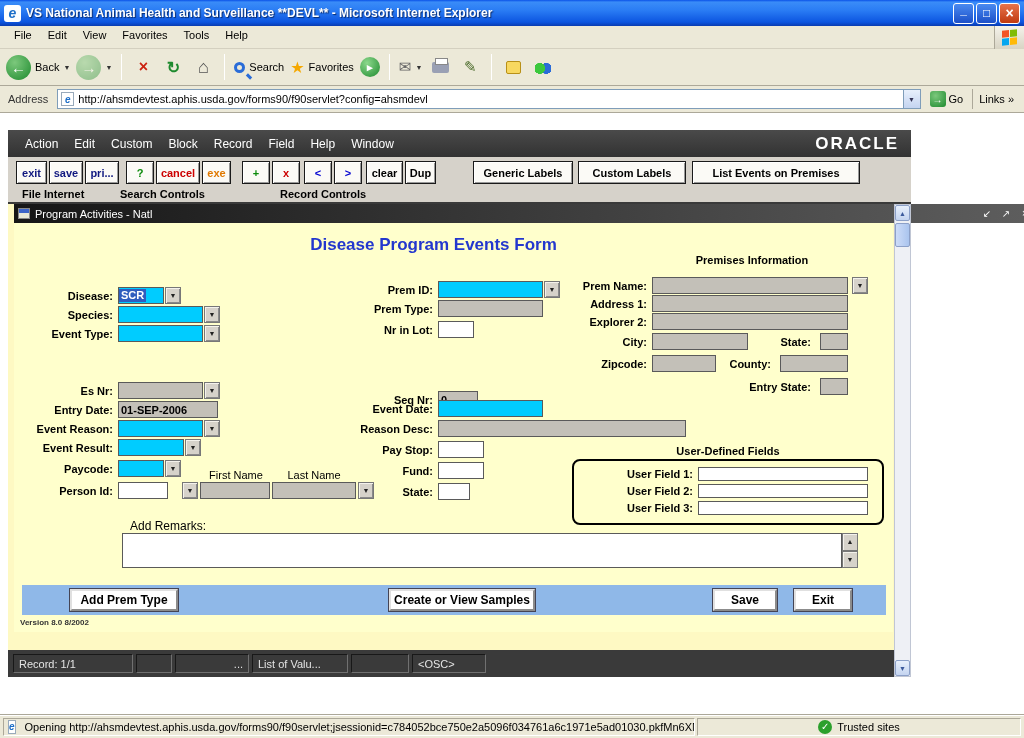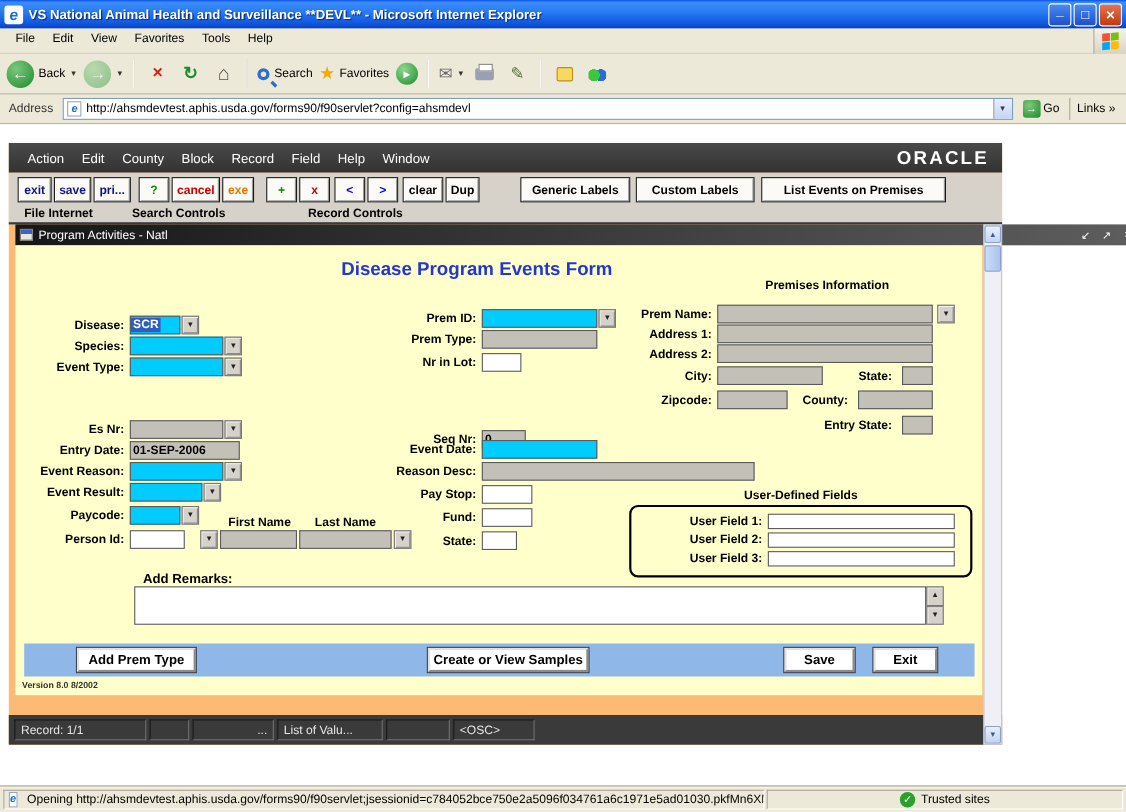--- a/index.html
+++ b/index.html
@@ -70,21 +70,21 @@
     display:flex;align-items:center;justify-content:center;font-size:7px;color:#335}
   .go-btn{display:flex;align-items:center;gap:3px;padding:0 4px}
   .go-icon{width:16px;height:16px;background:radial-gradient(circle at 35% 30%,#7cc87c,#1e8a2e);border-radius:3px;
     color:#fff;font-size:10px;font-weight:bold;display:flex;align-items:center;justify-content:center}
   .links{display:flex;align-items:center;gap:3px;border-left:1px solid #aca899;padding:0 6px;height:20px}
 
   
   .page{position:absolute;top:113px;left:0;width:1024px;height:601px;background:#fff}
 
   
-  .applet{position:absolute;left:8px;top:17px;width:903px;height:547px;background:#fdba74}
+  .applet{position:absolute;left:8px;top:17px;width:903px;height:547px;background:#fef9c3}
   .o-menubar{position:absolute;top:0;left:0;width:903px;height:27px;
     background:linear-gradient(#4a4a4a,#323232);display:flex;align-items:center;color:#fff;
     font-size:12px;padding-left:10px;gap:2px}
   .o-menu-item{padding:2px 7px}
   .oracle-logo{margin-left:auto;margin-right:12px;font-size:17px;font-weight:bold;letter-spacing:2px;color:#fff}
 
   .o-toolbar{position:absolute;top:27px;left:0;width:903px;height:47px;background:#d6d2ca;border-bottom:2px solid #3a3a3a}
   .o-btn{position:absolute;top:4px;height:23px;background:#fbfaf6;border:1px solid #1a1a1a;
     box-shadow:inset 1px 1px 0 #fff,inset -1px -1px 0 #999;
     display:flex;align-items:center;justify-content:center;font-weight:bold;font-size:11px;cursor:default}
@@ -108,21 +108,21 @@
   .fld{height:17px;border:1px solid #5a5a5a;background:#fff;display:flex;align-items:center;
     font-weight:bold;font-size:11px;overflow:hidden;padding:0 2px}
   .fld.cyan{background:#00ccff}
   .fld.gray{background:#c3c0b8}
   .fld.small{height:14px;font-size:10px}
   .selval{background:#2e5dbe;color:#fff;padding:0 2px;line-height:13px}
   .dd{width:16px;height:17px;margin-left:1px;background:#d6d2ca;border:1px solid #777;
     box-shadow:inset 1px 1px 0 #f4f2ec,inset -1px -1px 0 #8a8a8a;
     display:flex;align-items:center;justify-content:center}
   .dd i{font-style:normal;font-size:7px;color:#222}
-  .name-lbl{position:absolute;font-weight:bold;text-align:center}
+  .name-lbl{position:absolute;font-weight:normal;text-align:center}
 
   .udf-box{position:absolute;left:558px;top:236px;width:312px;height:66px;border:2px solid #000;border-radius:8px}
   .udf-row{position:absolute;display:flex;align-items:center;left:0}
 
   .remarks-area{position:absolute;left:108px;top:310px;width:720px;height:35px;background:#fff;border:1px solid #5a5a5a}
   .ta-scroll{position:absolute;left:828px;top:310px;width:16px;height:35px;display:flex;flex-direction:column}
   .ta-btn{flex:1;background:#d6d2ca;border:1px solid #777;box-shadow:inset 1px 1px 0 #f4f2ec;
     display:flex;align-items:center;justify-content:center;font-size:7px;color:#222}
 
   .bluebar{position:absolute;left:8px;top:362px;width:864px;height:30px;background:#8fb8e8}
@@ -256,21 +256,21 @@
       <span>»</span>
     </div>
   </div>
 
   <div class="page">
     <div class="applet">
 
       <div class="o-menubar">
         <span class="o-menu-item">Action</span>
         <span class="o-menu-item">Edit</span>
-        <span class="o-menu-item">County</span>
+        <span class="o-menu-item">Custom</span>
         <span class="o-menu-item">Block</span>
         <span class="o-menu-item">Record</span>
         <span class="o-menu-item">Field</span>
         <span class="o-menu-item">Help</span>
         <span class="o-menu-item">Window</span>
         <span class="oracle-logo">ORACLE</span>
       </div>
 
       <div class="o-toolbar">
         <span class="o-btn c-navy" style="left:8px;width:31px">exit</span>
@@ -426,21 +426,21 @@
           <span class="fld gray" style="width:196px"></span>
           <span class="dd" style="margin-left:4px">
               <i>▼</i>
             </span>
         </div>
         <div class="row" style="top:72px;left:520px">
           <span class="lbl" style="width:118px">Address 1:</span>
           <span class="fld gray" style="width:196px"></span>
         </div>
         <div class="row" style="top:90px;left:520px">
-          <span class="lbl" style="width:118px">Address 2:</span>
+          <span class="lbl" style="width:118px">Explorer 2:</span>
           <span class="fld gray" style="width:196px"></span>
         </div>
         <div class="row" style="top:110px;left:520px">
           <span class="lbl" style="width:118px">City:</span>
           <span class="fld gray" style="width:96px"></span>
           <span class="lbl" style="width:68px">State:</span>
           <span class="fld gray" style="width:28px;margin-left:4px"></span>
         </div>
         <div class="row" style="top:132px;left:520px">
           <span class="lbl" style="width:118px">Zipcode:</span>

